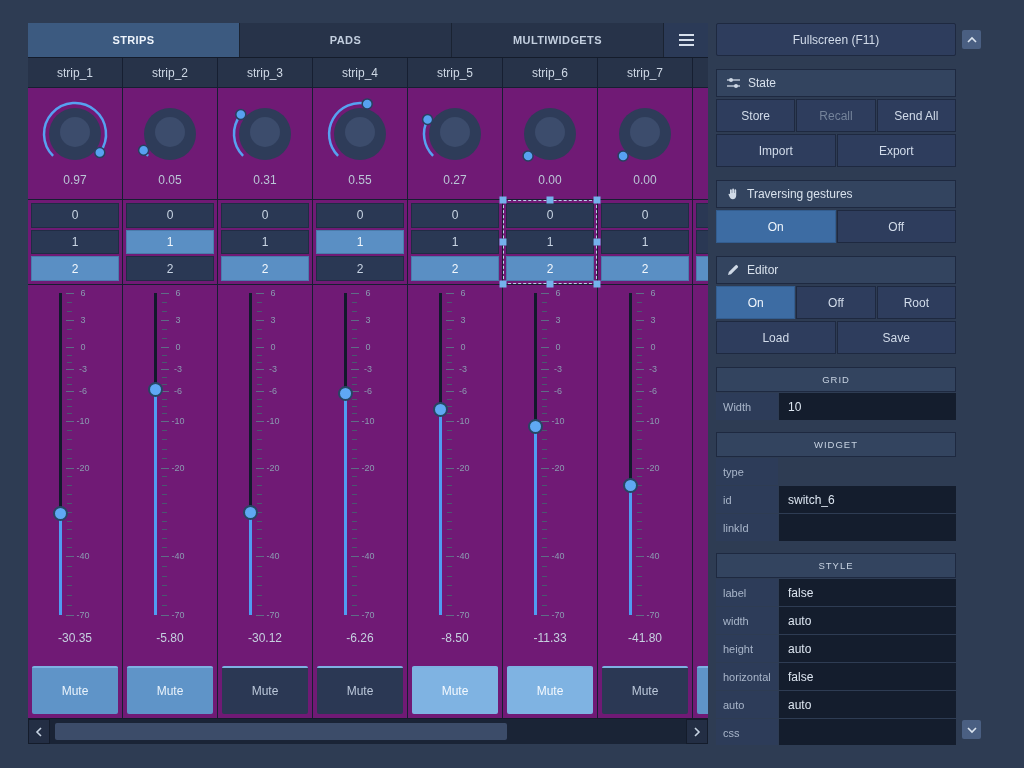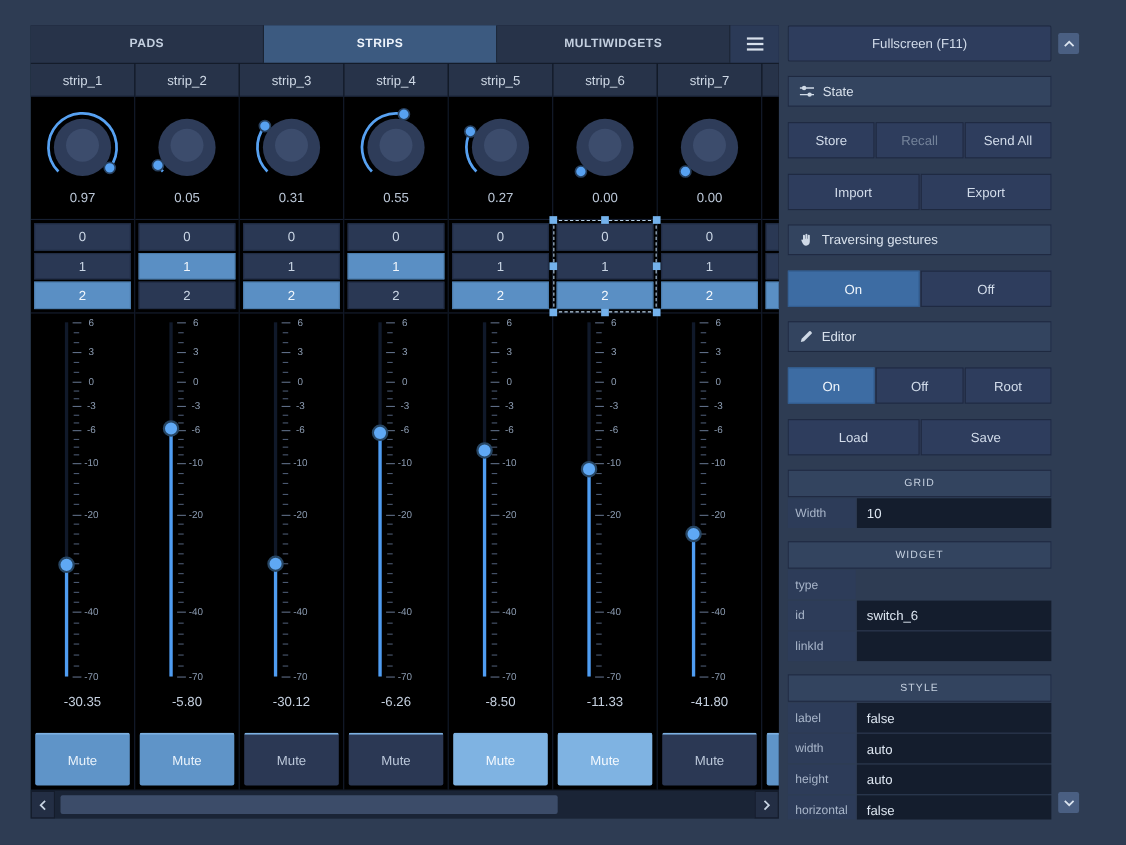--- a/index.html
+++ b/index.html
@@ -18,21 +18,21 @@
   .tab { flex:1; display:flex; align-items:center; justify-content:center;
          font-size:11px; font-weight:bold; letter-spacing:.4px; color:#c3cfdf;
          background:#273349; border-right:1px solid #1a2332; cursor:default; }
   .tab.active { background:#3c5a80; color:#eef4fb; }
   .menu-btn { width:44px; flex:0 0 44px; background:#2b3a57; display:flex; flex-direction:column;
               align-items:center; justify-content:center; gap:3px; }
   .hamb-bar { width:15px; height:2px; background:#d7e0ec; }
 
   .strips { display:flex; height:660px; overflow:hidden; background:#1b2435; }
   .strip { flex:0 0 95px; width:95px; display:flex; flex-direction:column;
-           background:#000000; border-right:1px solid #161f31; }
+           background:#701a75; border-right:1px solid #161f31; }
   .strip-header { height:30px; line-height:30px; text-align:center; font-size:12px;
                   color:#cfd9e6; background:#273349; border-bottom:1px solid #161f31;
                   overflow:hidden; white-space:nowrap; }
 
   .knob-panel { height:112px; display:flex; flex-direction:column; align-items:center;
                 padding-top:9px; border-bottom:1px solid #161f31; }
   .knob-value { margin-top:2px; font-size:12px; color:#bac6d6; }
 
   .switch-panel { height:85px; padding:3px; position:relative; display:flex;
                   flex-direction:column; gap:2px; border-bottom:1px solid #161f31; }
@@ -72,21 +72,21 @@
   .scroll-thumb { position:absolute; left:5px; top:4px; bottom:4px; width:452px;
                   background:#3c4c69; border-radius:2px; }
 
   
   .sidebar { position:absolute; left:716px; top:23px; width:240px; height:722px; overflow:hidden; }
   .btn { background:#2e3d5d; border:1px solid #1e2940; color:#d2dcea; font-size:12px;
          display:flex; align-items:center; justify-content:center; height:33px; border-radius:2px; }
   .btn.wide { margin-bottom:13px; }
   .btn.active { background:#3d6ca3; color:#f0f6fc; border-color:#335d8f; }
   .btn.disabled { color:#74839a; }
-  .btn-row { display:flex; gap:1px; margin-top:14px;align-items:center; }
+  .btn-row { display:flex; gap:1px; margin-top:2px;align-items:center; }
   .btn-row .btn { flex:1; border-radius:0; }
   .group { margin-bottom:13px; }
   .sec-header { height:28px; background:#33445f; border:1px solid #1e2940; display:flex;
                 align-items:center; gap:8px; padding:0 10px; color:#d8e1ec; font-size:12px; }
   .sec-header svg { flex:0 0 auto; }
 
   .panel { margin-bottom:12px; }
   .panel-header { height:25px; background:#33445f; border:1px solid #1e2940; display:flex;
                   align-items:center; justify-content:center; font-size:9.5px; letter-spacing:1px;
                   text-transform:uppercase; color:#c7d2e1; }
@@ -103,22 +103,22 @@
   .vscroll-up   { left:962px; top:30px; }
   .vscroll-down { left:962px; top:720px; }
 </style>
 </head>
 <body>
 
 <div class="stage">
 
   <div class="main">
     <div class="tabbar">
+        <div class="tab active">STRIPS</div>
         <div class="tab">PADS</div>
-        <div class="tab active">STRIPS</div>
         <div class="tab">MULTIWIDGETS</div>
         <div class="menu-btn">
           <div class="hamb-bar"></div>
           <div class="hamb-bar"></div>
           <div class="hamb-bar"></div>
         </div>
       </div>
     <div class="strips">
         <div class="strip">
     <div class="strip-header">strip_1</div>

